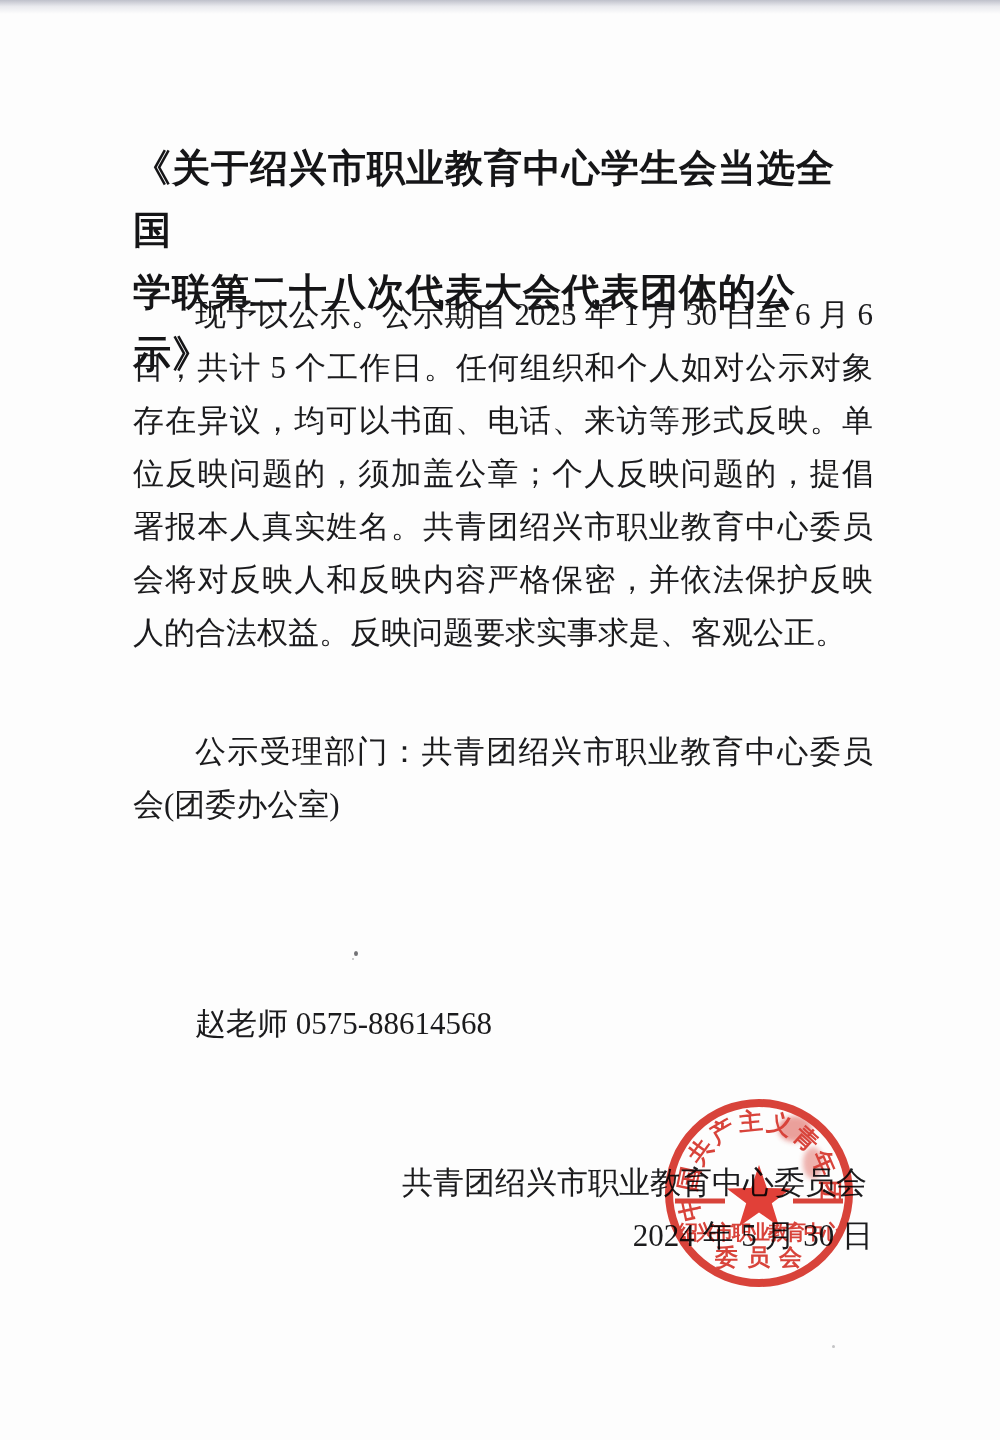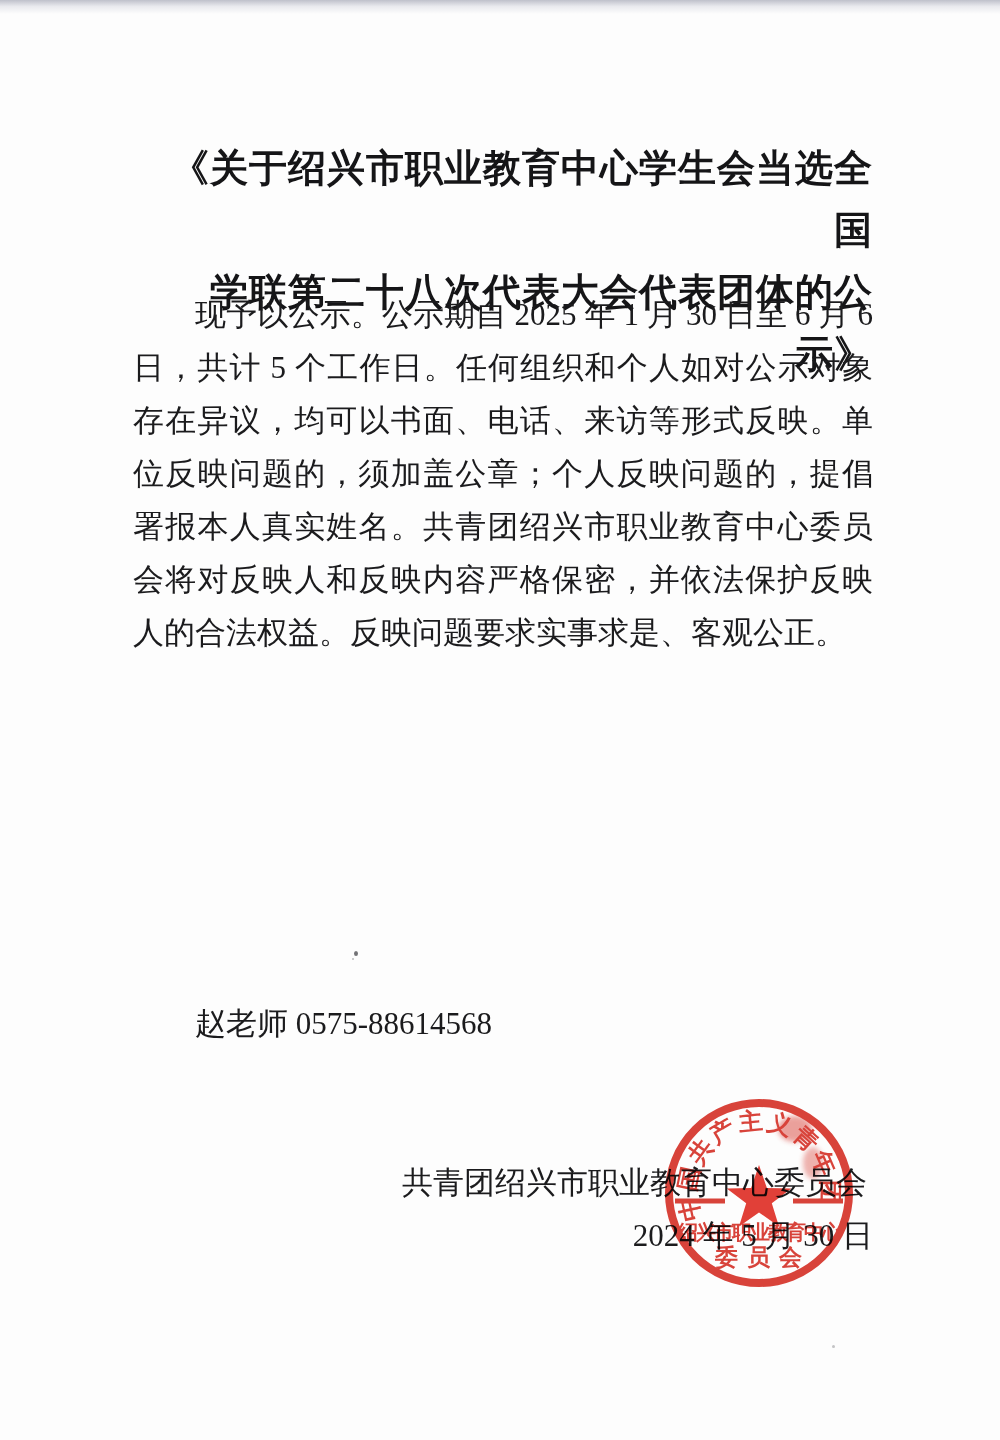--- a/index.html
+++ b/index.html
@@ -12,21 +12,21 @@
     overflow:hidden;
   }
   .scan-band{
     position:absolute;top:0;left:0;width:1000px;height:14px;
     background:linear-gradient(180deg, rgba(104,108,132,0.42) 0%, rgba(140,144,168,0.18) 45%, rgba(255,255,255,0) 100%);
     pointer-events:none;
   }
   .doc-title{
     position:absolute;left:133px;top:112px;width:740px;
     font-size:38px;font-weight:bold;line-height:62px;
-    text-align:right;letter-spacing:1px;
+    text-align:left;letter-spacing:1px;
     color:#151517;
   }
   .body-text{
     position:absolute;left:133px;top:288px;width:740px;
     font-size:31px;line-height:53px;
     text-align:justify;text-align-last:left;
   }
   .body-text p{margin:0;text-indent:62px;}
   .body-text p.gap-2{margin-top:66px;}
   .contact-block p{margin:0;text-indent:62px;}
@@ -52,20 +52,21 @@
 </style>
 </head>
 <body>
 
 <div class="scan-band"></div>
 
 <h1 class="doc-title"><span>《关于绍兴市职业教育中心学生会当选全国</span><br><span>学联第二十八次代表大会代表团体的公示》</span></h1>
 
 <div class="body-text">
   <p>现予以公示。公示期自 2025 年 1 月 30 日至 6 月 6 日，共计 5 个工作日。任何组织和个人如对公示对象存在异议，均可以书面、电话、来访等形式反映。单位反映问题的，须加盖公章；个人反映问题的，提倡署报本人真实姓名。共青团绍兴市职业教育中心委员会将对反映人和反映内容严格保密，并依法保护反映人的合法权益。反映问题要求实事求是、客观公正。</p>
+  <p class="gap-2">公示受理部门：共青团绍兴市职业教育中心委员会(团委办公室)</p>
 </div>
 
 <div class="contact-block">
   <p>赵老师 0575-88614568</p>
 </div>
 
 <div class="signature-block">
   <div class="sig-org">共青团绍兴市职业教育中心委员会</div>
   <div class="sig-date">2024 年 5 月 30 日</div>
 </div>

